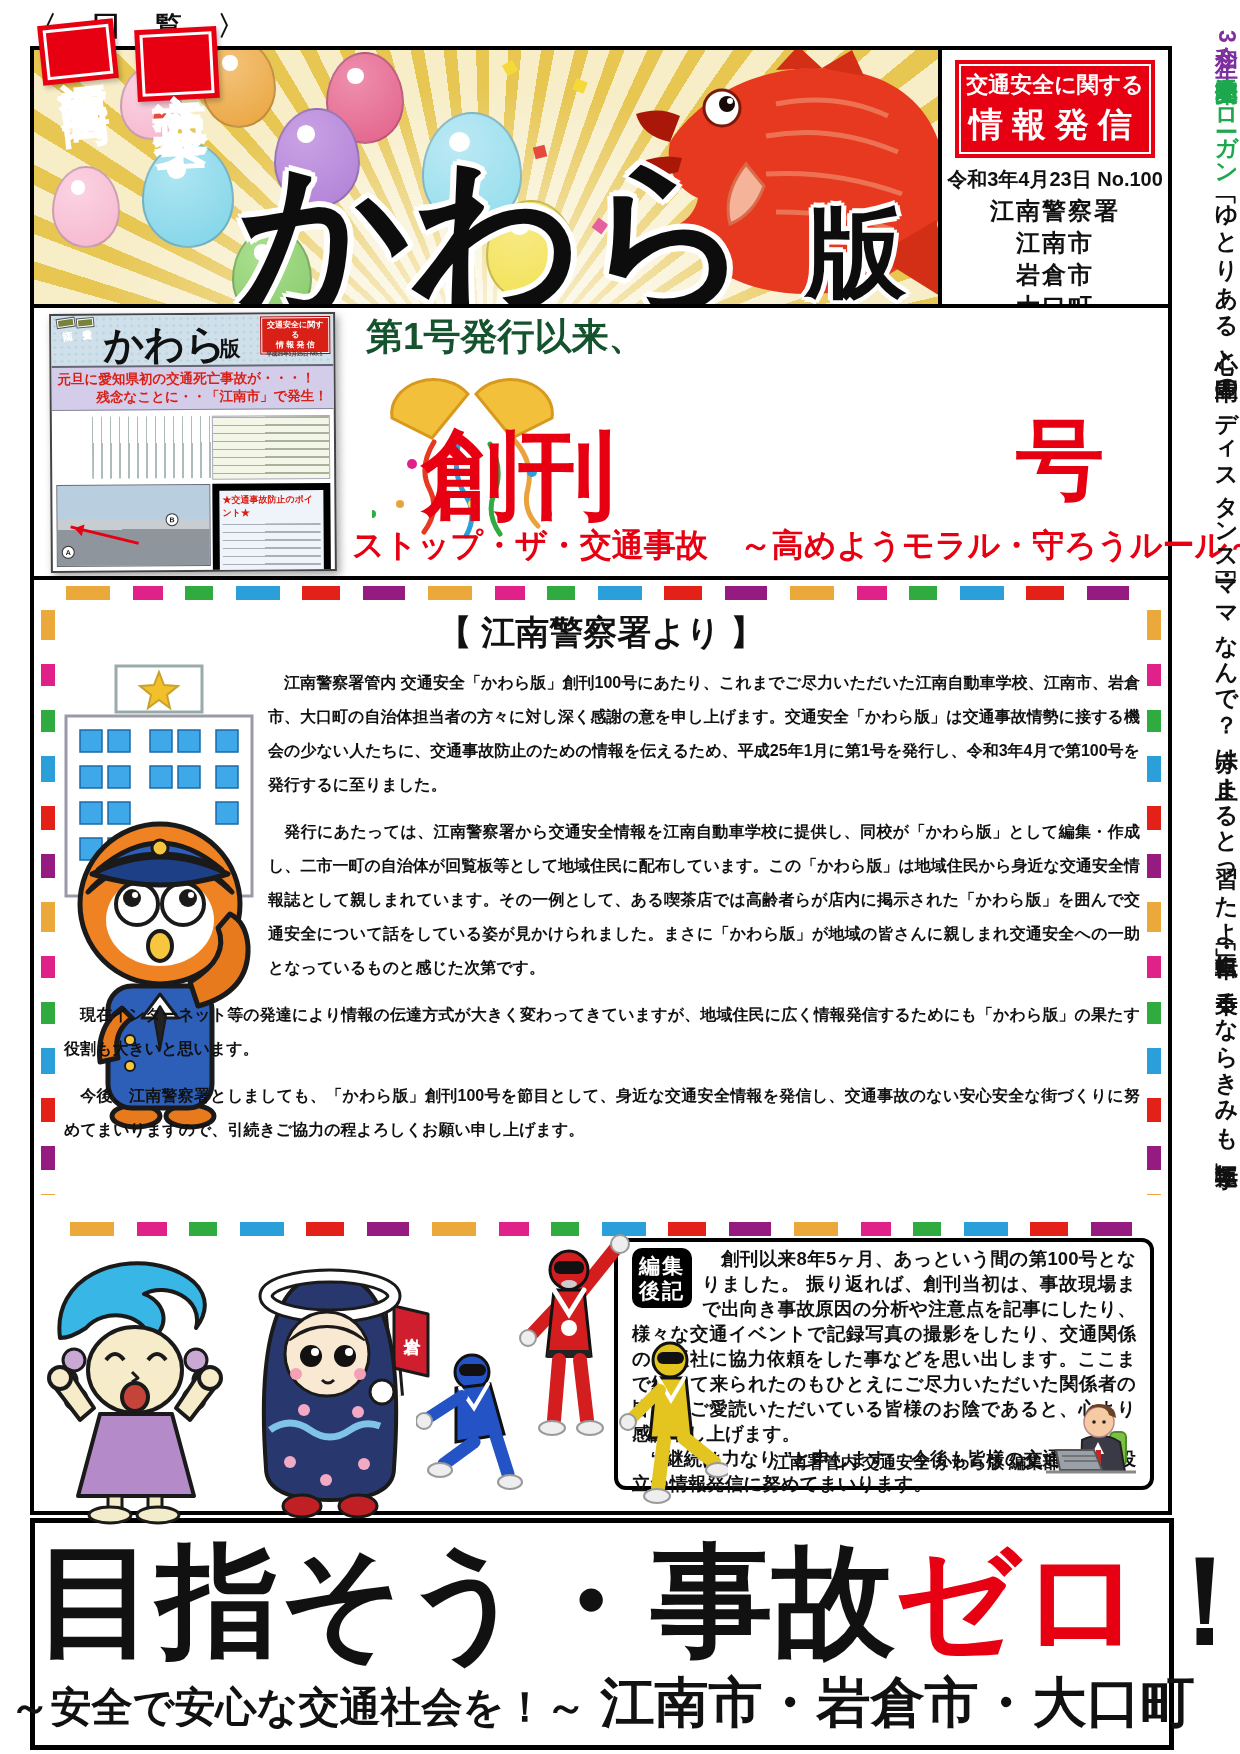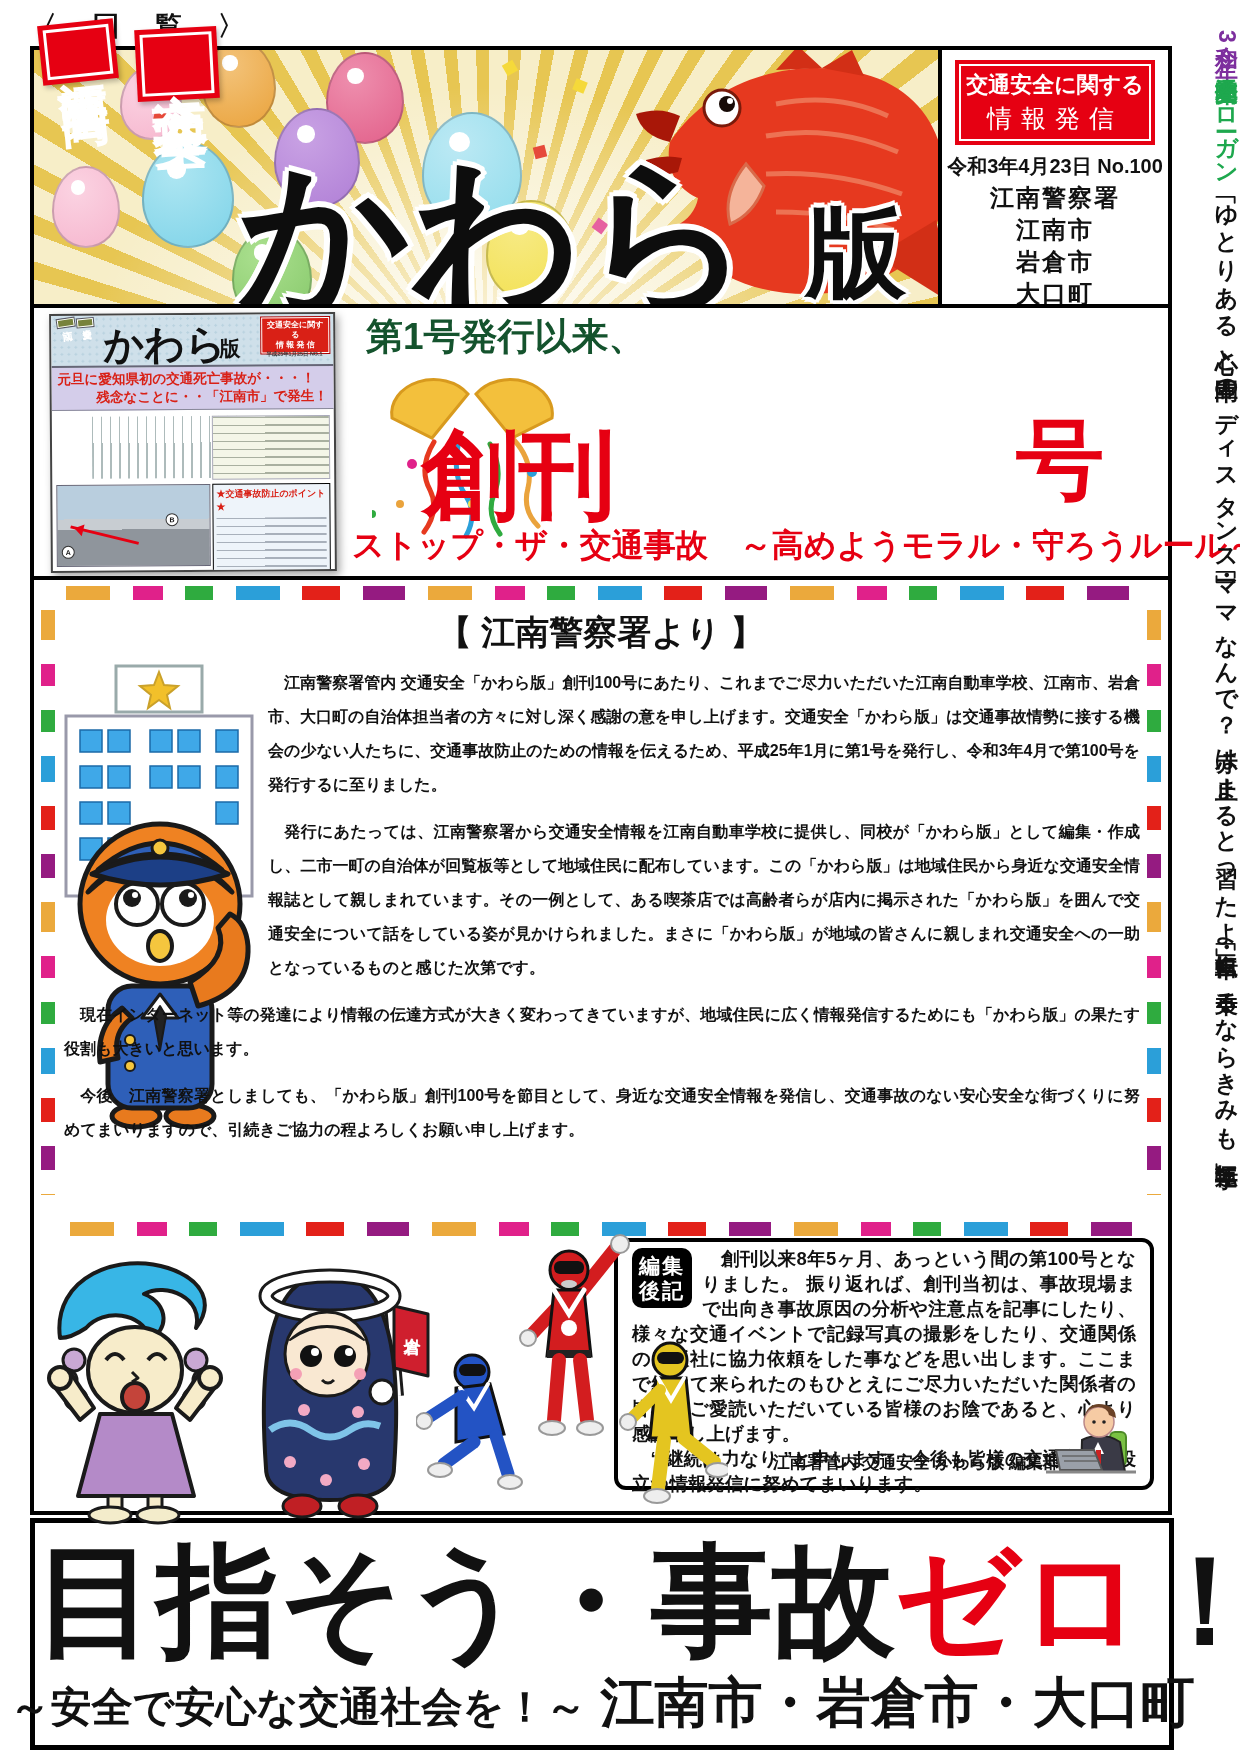--- a/index.html
+++ b/index.html
@@ -35,21 +35,21 @@
         color:#fff;font-weight:900;line-height:1;white-space:nowrap;}
   .vbanner.left{left:6px;top:-28px;transform:rotate(-6deg);}
   .vbanner.left .inner{font-size:50px;letter-spacing:4px;}
   .vbanner.right{left:102px;top:-22px;transform:rotate(-3deg);}
   .vbanner.right .inner{font-size:56px;letter-spacing:8px;}
   
   .info{width:230px;border-left:4px solid #000;background:#fff;display:flex;flex-direction:column;align-items:center;padding-top:10px;box-sizing:border-box;}
   .info-red{background:#e60012;padding:4px;width:200px;box-sizing:border-box;}
   .info-red .in{border:2px solid #fff;color:#fff;text-align:center;padding:4px 2px;}
   .info-red .l1{font-size:22px;font-weight:900;}
-  .info-red .l2{font-size:25px;font-weight:400;letter-spacing:9px;margin-top:2px;}
+  .info-red .l2{font-size:34px;font-weight:700;letter-spacing:9px;margin-top:2px;}
   .info-date{margin-top:8px;font-size:20px;font-weight:700;}
   .info-orgs{margin-top:2px;text-align:center;font-size:24px;font-weight:700;line-height:1.33;letter-spacing:2px;}
   .info-orgs div:last-child{font-size:22px;letter-spacing:0;}
   
   .middle-row{position:relative;height:268px;border-top:4px solid #000;background:#fff;}
   .thumb{position:absolute;left:16px;top:5px;width:282px;height:255px;background:#fff;
          border:2px solid #444;box-shadow:3px 4px 8px rgba(0,0,0,.35);transform:rotate(-.4deg);
          overflow:hidden;font-weight:700;}
   .t-head{position:relative;height:50px;background:#cfe0ea;
           background-image:radial-gradient(#b9d2df 1.2px, transparent 1.3px);background-size:7px 7px;
@@ -70,21 +70,21 @@
   .t-cols{position:absolute;left:40px;top:6px;width:150px;height:62px;
           background:repeating-linear-gradient(90deg,#9aa 0 1.5px,transparent 1.5px 9px);opacity:.8;}
   .t-vt1{position:absolute;right:12px;top:5px;writing-mode:vertical-rl;font-size:11px;font-weight:900;letter-spacing:2px;}
   .t-vt2{position:absolute;right:34px;top:5px;writing-mode:vertical-rl;font-size:8px;font-weight:700;color:#333;letter-spacing:1px;}
   .t-photo{position:absolute;left:4px;top:74px;width:152px;height:80px;border:1px solid #667;
            background:linear-gradient(#b9cede 0 42%, #c8cdd2 42% 55%, #8f959c 55% 100%);}
   .t-photo .arrow{position:absolute;left:12px;top:48px;width:70px;height:3px;background:#e60012;transform:rotate(14deg);}
   .t-photo .arrow:before{content:"";position:absolute;left:-2px;top:-4px;border:6px solid transparent;border-right:9px solid #e60012;}
   .t-badge{position:absolute;width:11px;height:11px;border-radius:50%;background:#fff;border:1px solid #333;
            font-size:7px;text-align:center;line-height:11px;font-weight:700;}
-  .t-note{position:absolute;left:160px;top:74px;right:4px;height:80px;background:#eef4fa;border:1px solid #000000;padding:3px;}
+  .t-note{position:absolute;left:160px;top:74px;right:4px;height:80px;background:#eef4fa;border:7px solid #000000;padding:3px;}
   .t-note .nt{color:#d92016;font-size:9px;font-weight:900;}
   .t-note .lines{margin-top:4px;height:56px;
         background:repeating-linear-gradient(#8a93a0 0 1.5px, transparent 1.5px 8px);opacity:.7;}
   .t-gray{position:absolute;left:160px;top:6px;width:116px;height:62px;background:#f4f6e8;border:1px solid #aab;
         background-image:repeating-linear-gradient(#a9b0a0 0 1.5px, transparent 1.5px 8px);}
   
   .ms-lead{position:absolute;left:332px;top:4px;font-size:37px;font-weight:900;color:#14532d;}
   .ms-sokan{position:absolute;left:388px;top:118px;font-size:97px;line-height:1;font-weight:900;color:#e60012;}
   .ms-num{position:absolute;left:540px;top:-10px;font-size:224px;line-height:1;font-weight:900;
           color:#e7bd6b;letter-spacing:-6px;

